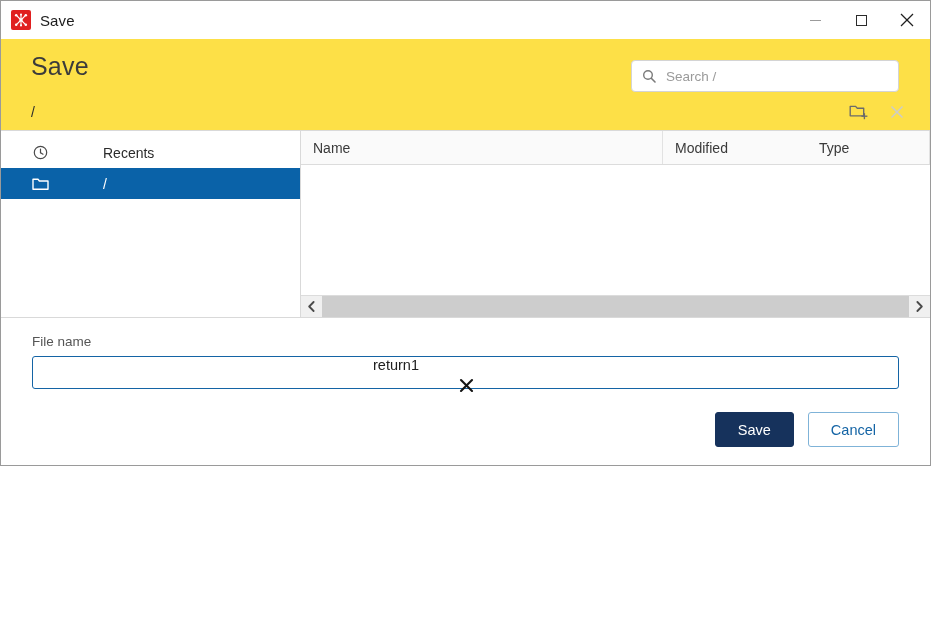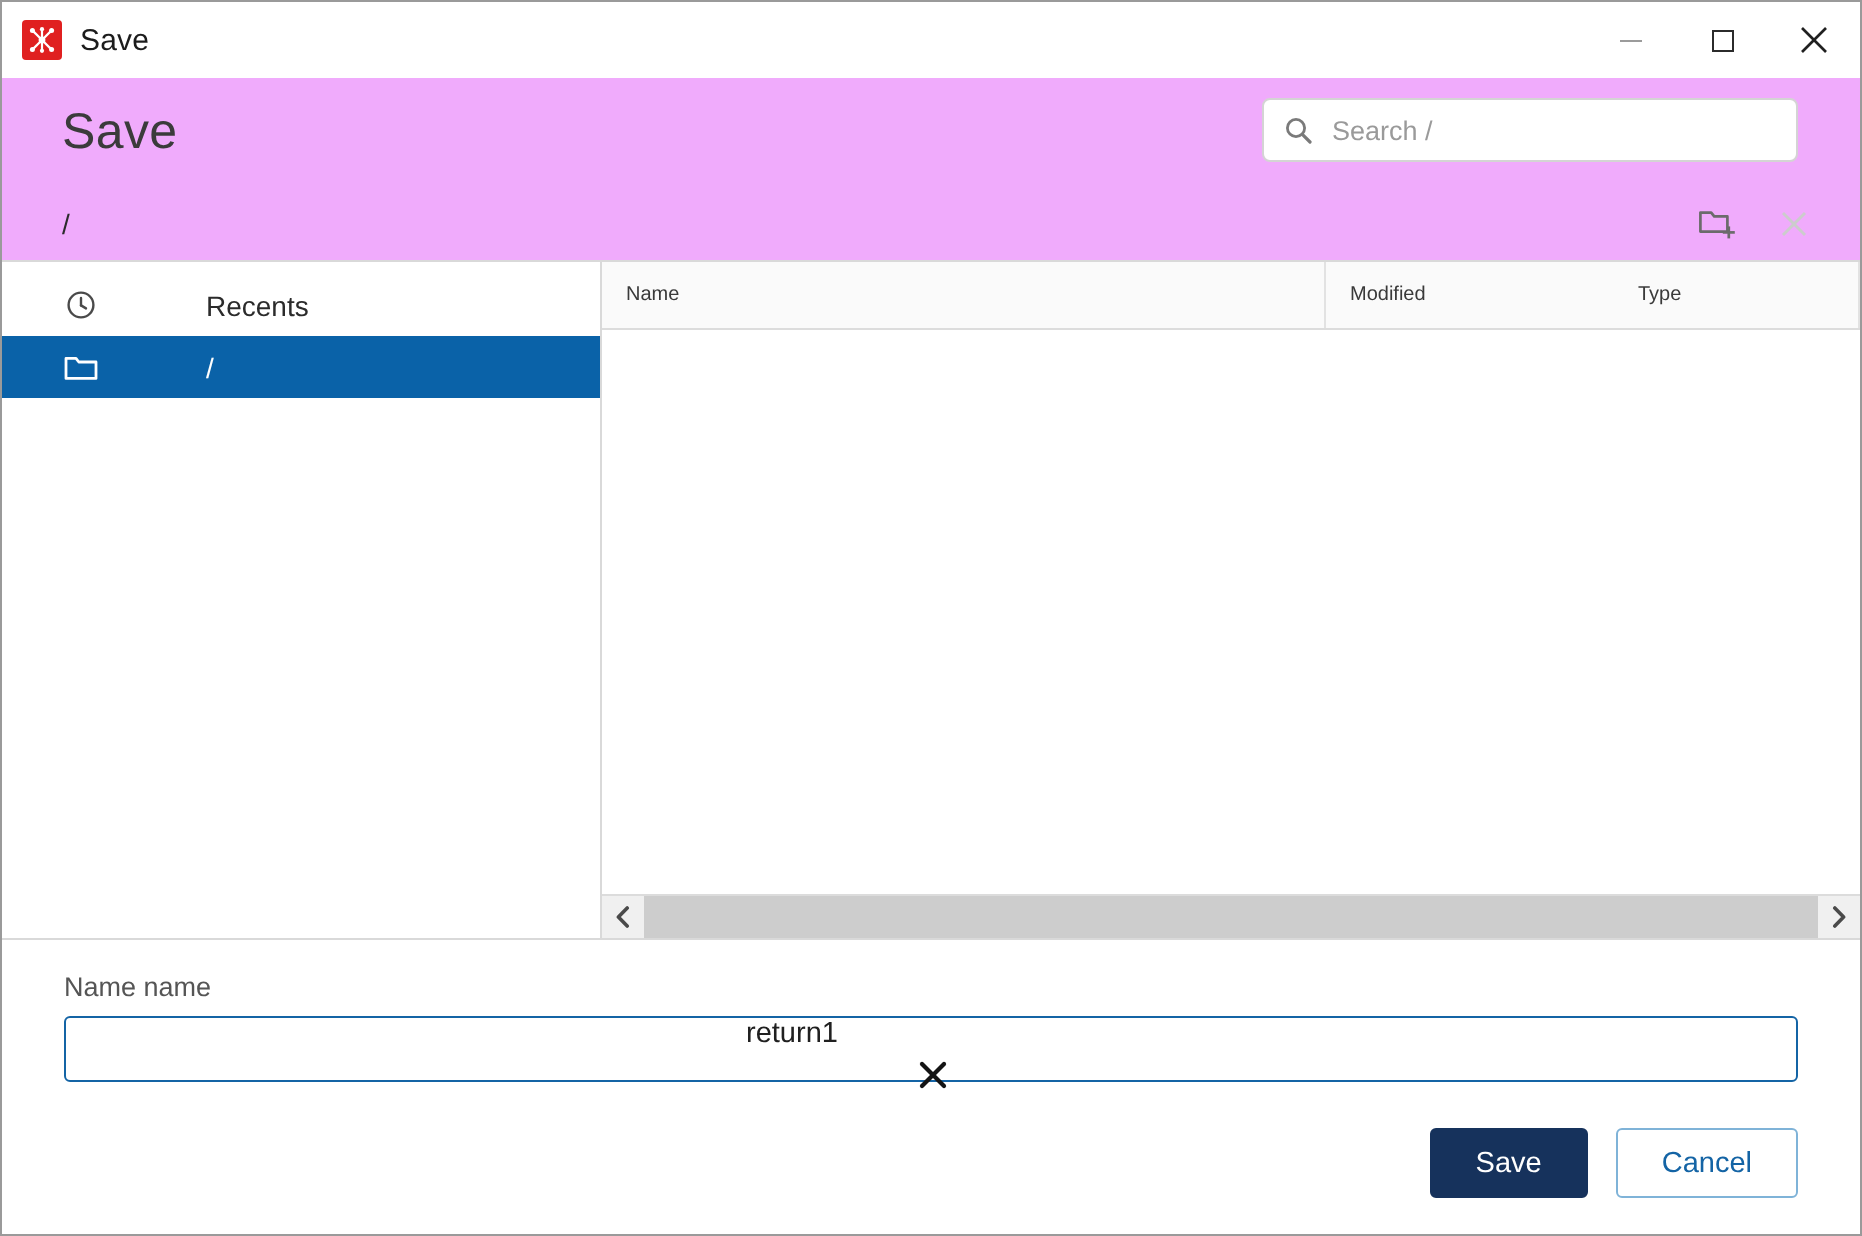--- a/index.html
+++ b/index.html
@@ -7,23 +7,23 @@
     padding: 0;
     background: #ffffff;
   }
   body {
     font-family: "Liberation Sans", sans-serif;
     -webkit-font-smoothing: antialiased;
   }
   .window {
     position: relative;
     width: 931px;
-    height: 618px;
-    box-sizing: border-box;
-    background: #f0abfc;
+    height: 466px;
+    box-sizing: border-box;
+    background: #fde047;
     border: 1px solid #9a9a9a;
     overflow: hidden;
     display: flex;
     flex-direction: column;
   }
 
   
   .titlebar {
     height: 38px;
     flex: 0 0 38px;
@@ -92,21 +92,21 @@
   .page-title {
     font-size: 25px;
     color: #3b3b3b;
     font-weight: 400;
     margin-left: 30px;
     letter-spacing: 0.2px;
   }
   .searchbox {
     position: absolute;
     right: 31px;
-    top: 10px;
+    top: 21px;
     width: 268px;
     height: 32px;
     box-sizing: border-box;
     border: 1px solid #d4d4d4;
     border-radius: 4px;
     background: #ffffff;
     display: flex;
     align-items: center;
     padding: 0 10px;
   }
@@ -207,21 +207,21 @@
     display: flex;
     flex-direction: column;
     background: #ffffff;
   }
   .col-head {
     flex: 0 0 auto;
     height: 33px;
     display: flex;
     background: #fafafa;
     border-bottom: 1px solid #dcdcdc;
-    font-size: 10px;
+    font-size: 14px;
     color: #3a3a3a;
   }
   .col-head .col {
     display: flex;
     align-items: center;
     padding-left: 12px;
     box-sizing: border-box;
     border-right: 1px solid #e2e2e2;
     cursor: default;
   }
@@ -461,21 +461,21 @@
         <div class="hs-arrow">
           <svg width="9" height="11" viewBox="0 0 9 11" aria-hidden="true">
             <polyline points="2.4,1 6.8,5.5 2.4,10" fill="none" stroke="#4a4a4a" stroke-width="1.8" stroke-linecap="round" stroke-linejoin="round"></polyline>
           </svg>
         </div>
       </div>
     </div>
   </div>
 
   <div class="footer">
-    <div class="fn-label">Name name</div>
+    <div class="fn-label">File name</div>
     <div class="fn-field">
       <input class="fn-input" type="text" value="return1" style="">
       <button class="fn-clear">
         <svg width="15" height="15" viewBox="0 0 15 15" aria-hidden="true">
           <line x1="2" y1="2" x2="13" y2="13" stroke="#141414" stroke-width="2.1" stroke-linecap="round"></line>
           <line x1="13" y1="2" x2="2" y2="13" stroke="#141414" stroke-width="2.1" stroke-linecap="round"></line>
         </svg>
       </button>
     </div>
     <div class="actions">

